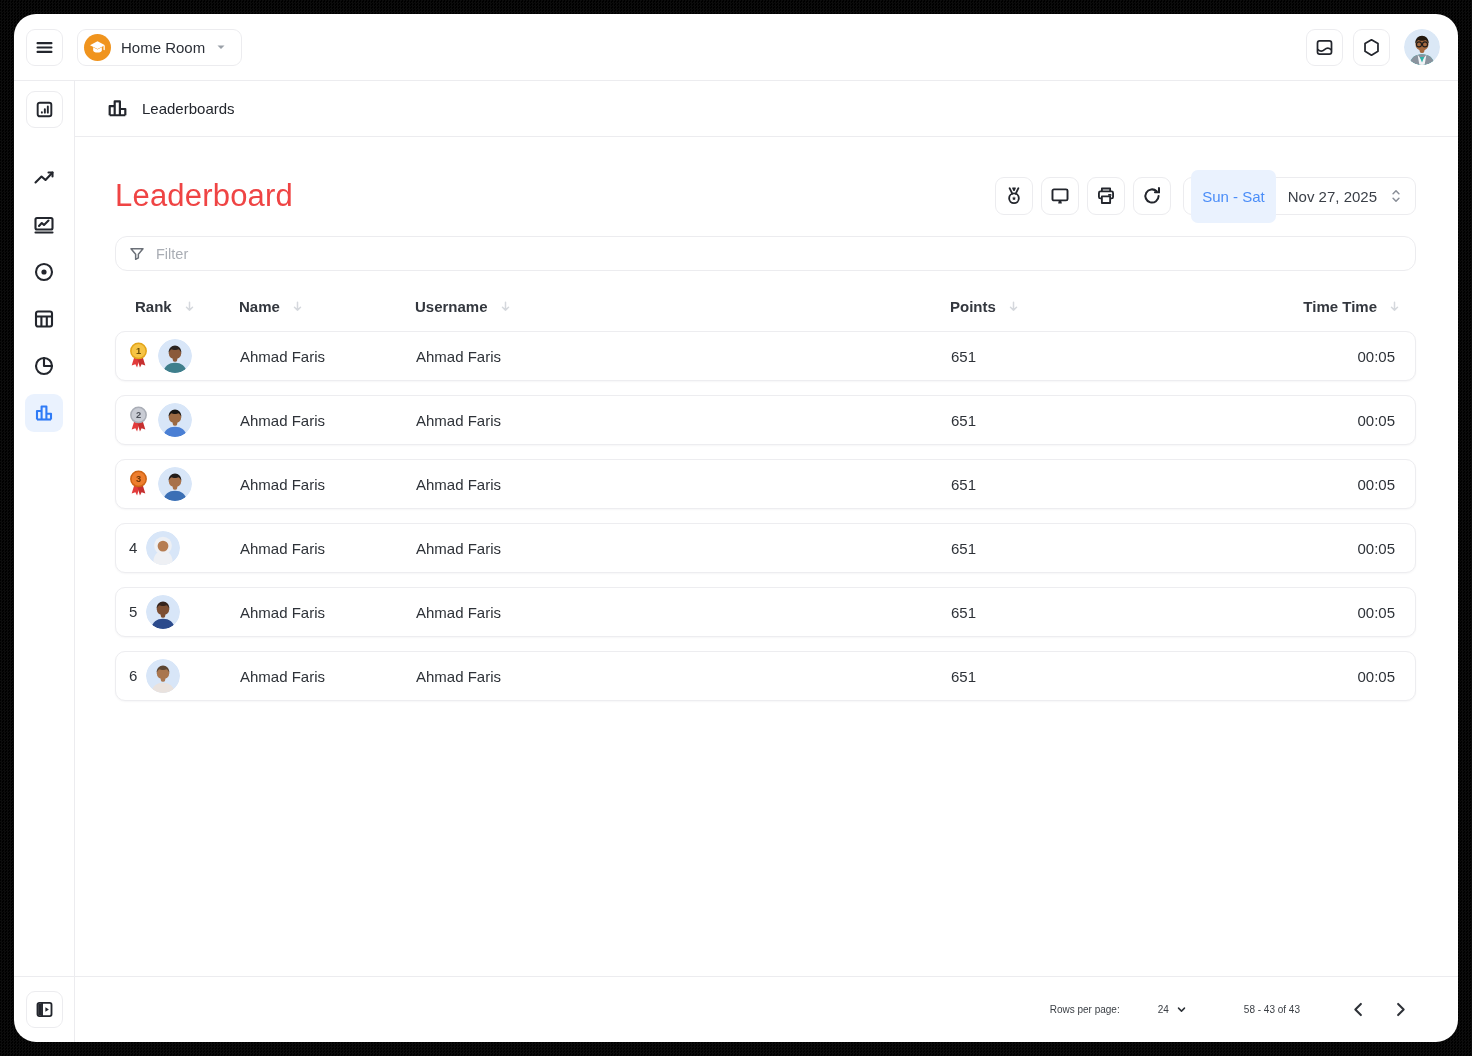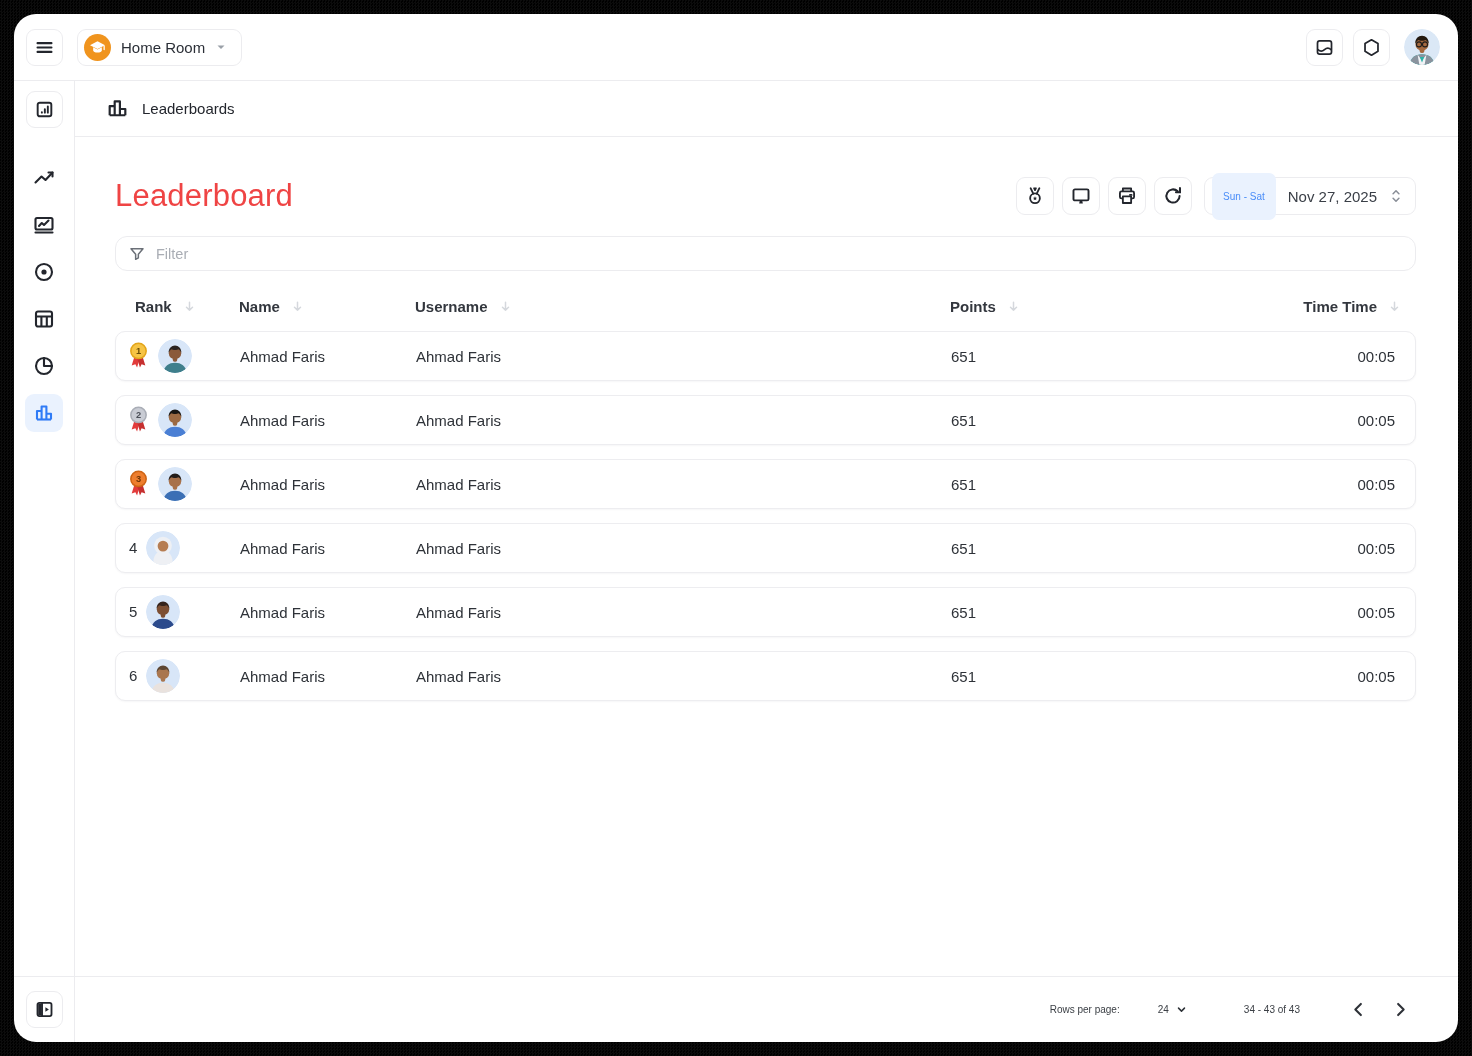--- a/index.html
+++ b/index.html
@@ -71,21 +71,21 @@
   .action-btn {
     width:38px; height:38px; border:1px solid #ececef; border-radius:9px; background:#fff;
     display:flex; align-items:center; justify-content:center; cursor:pointer;
   }
   .date-box {
     margin-left:4px; height:38px; border:1px solid #ececef; border-radius:9px; background:#fff;
     display:flex; align-items:center; gap:12px; padding:0 12px 0 7px; cursor:pointer;
   }
   .range-pill {
     background:var(--blue-bg,#EAF2FE); color:var(--blue,#4A8DF8);
-    font-size:10px; font-weight:500; padding:18px 11px; border-radius:7px;
+    font-size:15px; font-weight:500; padding:18px 11px; border-radius:7px;
   }
   .date-text { font-size:15px; color:#3a3f47; }
   
   .filter-box {
     margin-top:21px; height:35px; border:1px solid #ececef; border-radius:12px;
     display:flex; align-items:center; gap:10px; padding:0 12px;
   }
   .filter-box input {
     border:none; outline:none; flex:1; font-size:14.5px; color:#2e3238;
     font-family:"Liberation Sans", sans-serif;
@@ -565,21 +565,21 @@
       <div class="footer">
         <span class="rpp-label">Rows per page:</span>
         <span class="rpp-select">
           <span>24</span>
           <span>
               <svg width="13" height="13" viewBox="0 0 24 24" fill="none" stroke="#2e3238" stroke-width="2.8" stroke-linecap="round" stroke-linejoin="round">
                 <path d="M6.5 9.5 12 15l5.5-5.5"></path>
               </svg>
             </span>
         </span>
-        <span class="page-range">34 - 43 of 43</span>
+        <span class="page-range">58 - 43 of 43</span>
         <span class="pag-btn">
           <span>
               <svg width="19" height="19" viewBox="0 0 24 24" fill="none" stroke="#2e3238" stroke-width="2.6" stroke-linecap="round" stroke-linejoin="round">
                 <path d="M15 5l-7 7 7 7"></path>
               </svg>
             </span>
         </span>
         <span class="pag-btn">
           <span>
               <svg width="19" height="19" viewBox="0 0 24 24" fill="none" stroke="#2e3238" stroke-width="2.6" stroke-linecap="round" stroke-linejoin="round">

